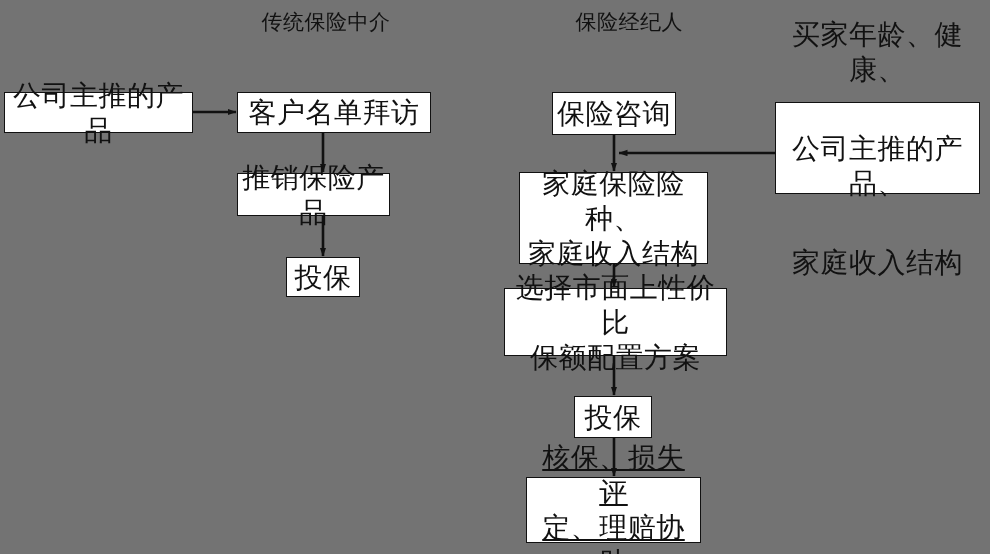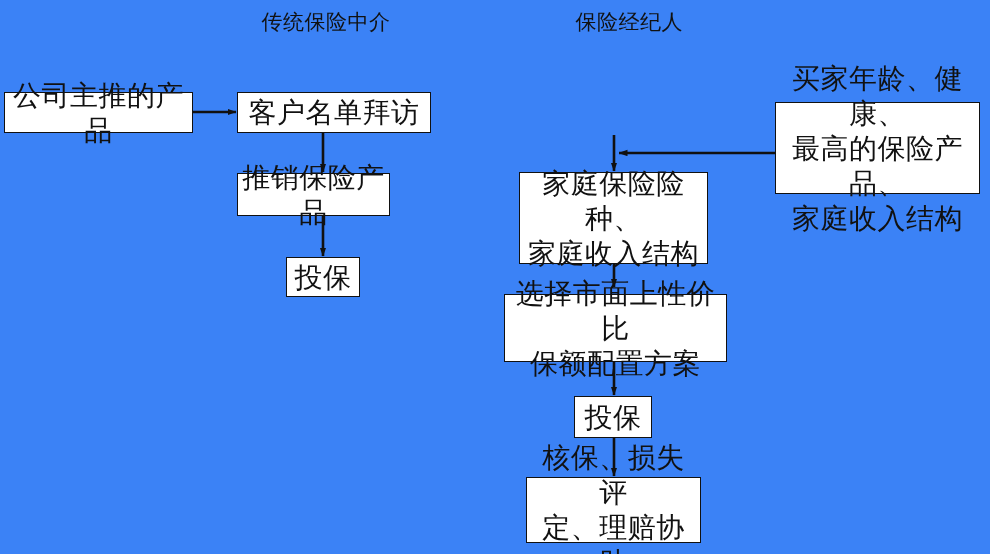--- a/index.html
+++ b/index.html
@@ -4,21 +4,21 @@
 <style>
   html, body {
     margin: 0;
     padding: 0;
     background: #ffffff;
   }
   #canvas {
     position: relative;
     width: 990px;
     height: 554px;
-    background: #3b82f6;
+    background: #737373;
     font-family: "Liberation Serif", "DejaVu Serif", serif;
     overflow: hidden;
   }
   .title {
     position: absolute;
     font-size: 21px;
     line-height: 26px;
     color: #111111;
     white-space: nowrap;
     letter-spacing: 0.5px;
@@ -90,39 +90,42 @@
   </div>
 
   <div class="node" style="left:237px; top:173px; width:153px; height:43px;">
     <span>推销保险产品</span>
   </div>
 
   <div class="node" style="left:286px; top:257px; width:74px; height:40px;">
     <span>投保</span>
   </div>
 
+  <div class="node" style="left:552px; top:92px; width:124px; height:43px;">
+    <span>保险咨询</span>
+  </div>
 
   <div class="node" style="left:519px; top:172px; width:189px; height:92px; flex-direction:column;">
     <span>家庭保险险种、</span>
     <span>家庭收入结构</span>
   </div>
 
-  <div class="node" style="left:504px; top:288px; width:223px; height:68px; flex-direction:column;margin-top:6px;">
+  <div class="node" style="left:504px; top:288px; width:223px; height:68px; flex-direction:column;">
     <span>选择市面上性价比</span>
     <span>保额配置方案</span>
   </div>
 
   <div class="node" style="left:574px; top:396px; width:78px; height:42px;">
     <span>投保</span>
   </div>
 
-  <div class="node" style="left:526px; top:477px; width:175px; height:66px; flex-direction:column;">
+  <div class="node" style="left:526px; top:477px; width:175px; height:66px; flex-direction:column;text-decoration:underline;">
     <span>核保、损失评</span>
     <span>定、理赔协助</span>
   </div>
 
-  <div class="node" style="left:775px; top:102px; width:205px; height:92px; flex-direction:column;">
+  <div class="node" style="left:775px; top:102px; width:205px; height:92px; flex-direction:column;gap:44px;">
     <span>买家年龄、健康、</span>
-    <span>最高的保险产品、</span>
+    <span>公司主推的产品、</span>
     <span>家庭收入结构</span>
   </div>
 
 </div>
 
 </body></html>

